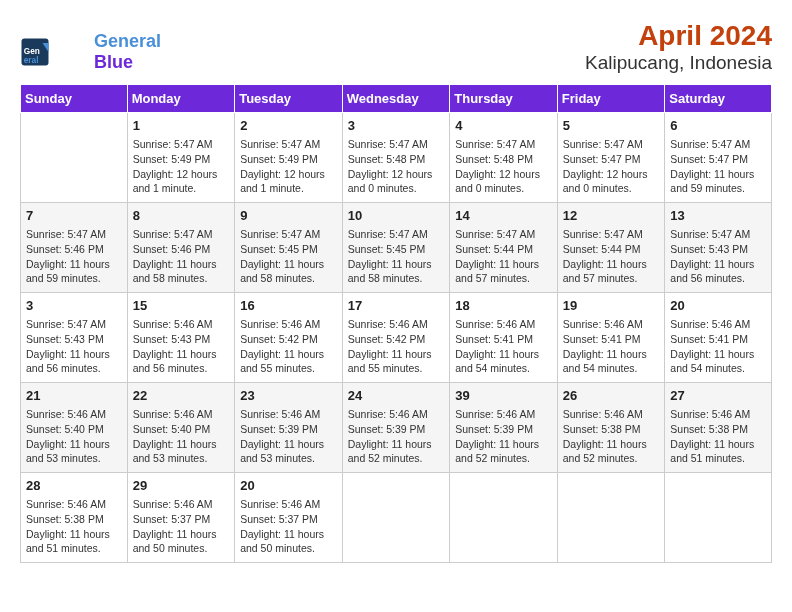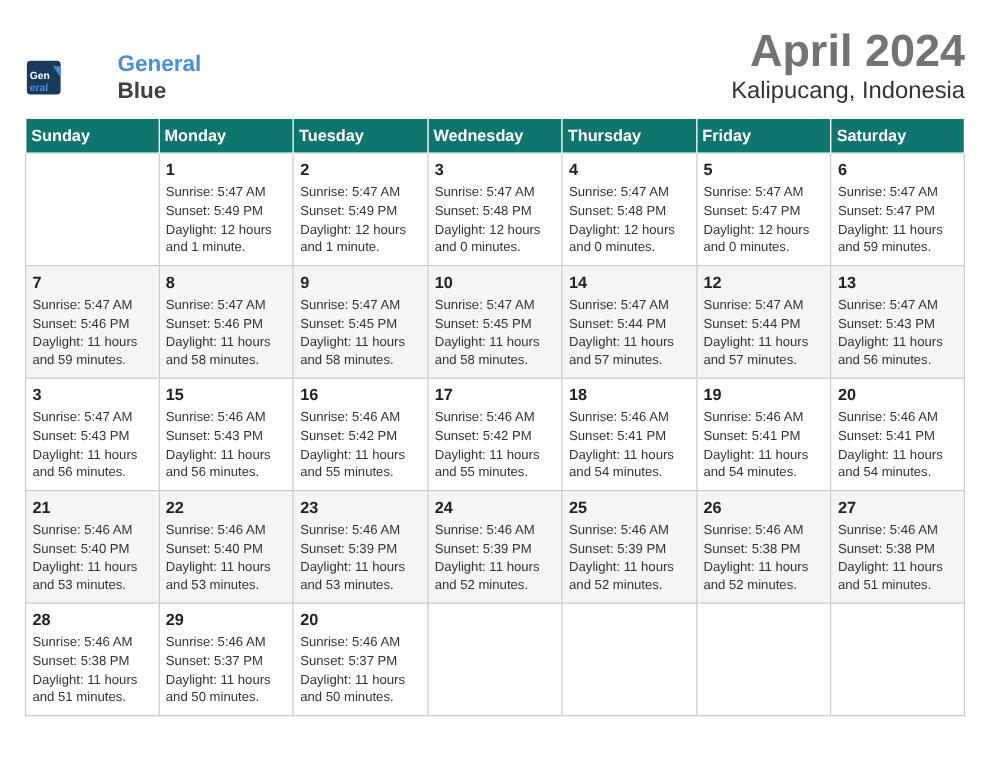--- a/index.html
+++ b/index.html
@@ -32,35 +32,35 @@
     }
     .logo-icon {
       width: 30px;
       height: 30px;
       margin-right: 4px;
     }
     .title-block {
       text-align: right;
     }
     .month-title {
-      font-size: 36px;
+      font-size: 28px;
       font-weight: bold;
-      color: #737373;
+      color: #c2410c;
     }
     .subtitle {
       font-size: 19px;
       color: #333;
     }
     table {
       width: 100%;
       border-collapse: collapse;
       font-size: 11px;
     }
     thead tr th {
-      background: #0f766e;
+      background: #6d28d9;
       color: #fff;
       padding: 6px 4px;
       text-align: left;
       font-size: 13px;
       font-weight: bold;
       border: 1px solid #fff;
       margin-top: 12px;
     }
     tbody tr td {
       vertical-align: top;
@@ -98,21 +98,21 @@
 <div class="header">
   <div class="logo">
     <svg class="logo-icon" viewBox="0 0 40 40">
       <rect x="2" y="2" width="36" height="36" rx="4" fill="#1a3a5c"></rect>
       <text x="5" y="22" font-size="11" fill="white" font-family="Arial" font-weight="bold">Gen</text>
       <text x="5" y="34" font-size="11" fill="#4a90d9" font-family="Arial" font-weight="bold">eral</text>
       <polygon points="30,8 38,8 38,20" fill="#4a90d9"></polygon>
     </svg>
     <div class="logo-text">
       <span>General</span><br>
-      <span style="color:#404040">Blue</span>
+      <span style="color:#6d28d9">Blue</span>
     </div>
   </div>
   <div class="title-block">
     <div class="month-title">April 2024</div>
     <div class="subtitle">Kalipucang, Indonesia</div>
   </div>
 </div>
 
 <table>
   <thead>
@@ -298,21 +298,21 @@
 and 53 minutes.</div>
         </td>
         <td>
           <span class="day-num">24</span>
           <div class="day-info" style="white-space: pre-line;">Sunrise: 5:46 AM
 Sunset: 5:39 PM
 Daylight: 11 hours
 and 52 minutes.</div>
         </td>
         <td>
-          <span class="day-num">25</span>
+          <span class="day-num">39</span>
           <div class="day-info" style="white-space: pre-line;">Sunrise: 5:46 AM
 Sunset: 5:39 PM
 Daylight: 11 hours
 and 52 minutes.</div>
         </td>
         <td>
           <span class="day-num">26</span>
           <div class="day-info" style="white-space: pre-line;">Sunrise: 5:46 AM
 Sunset: 5:38 PM
 Daylight: 11 hours

